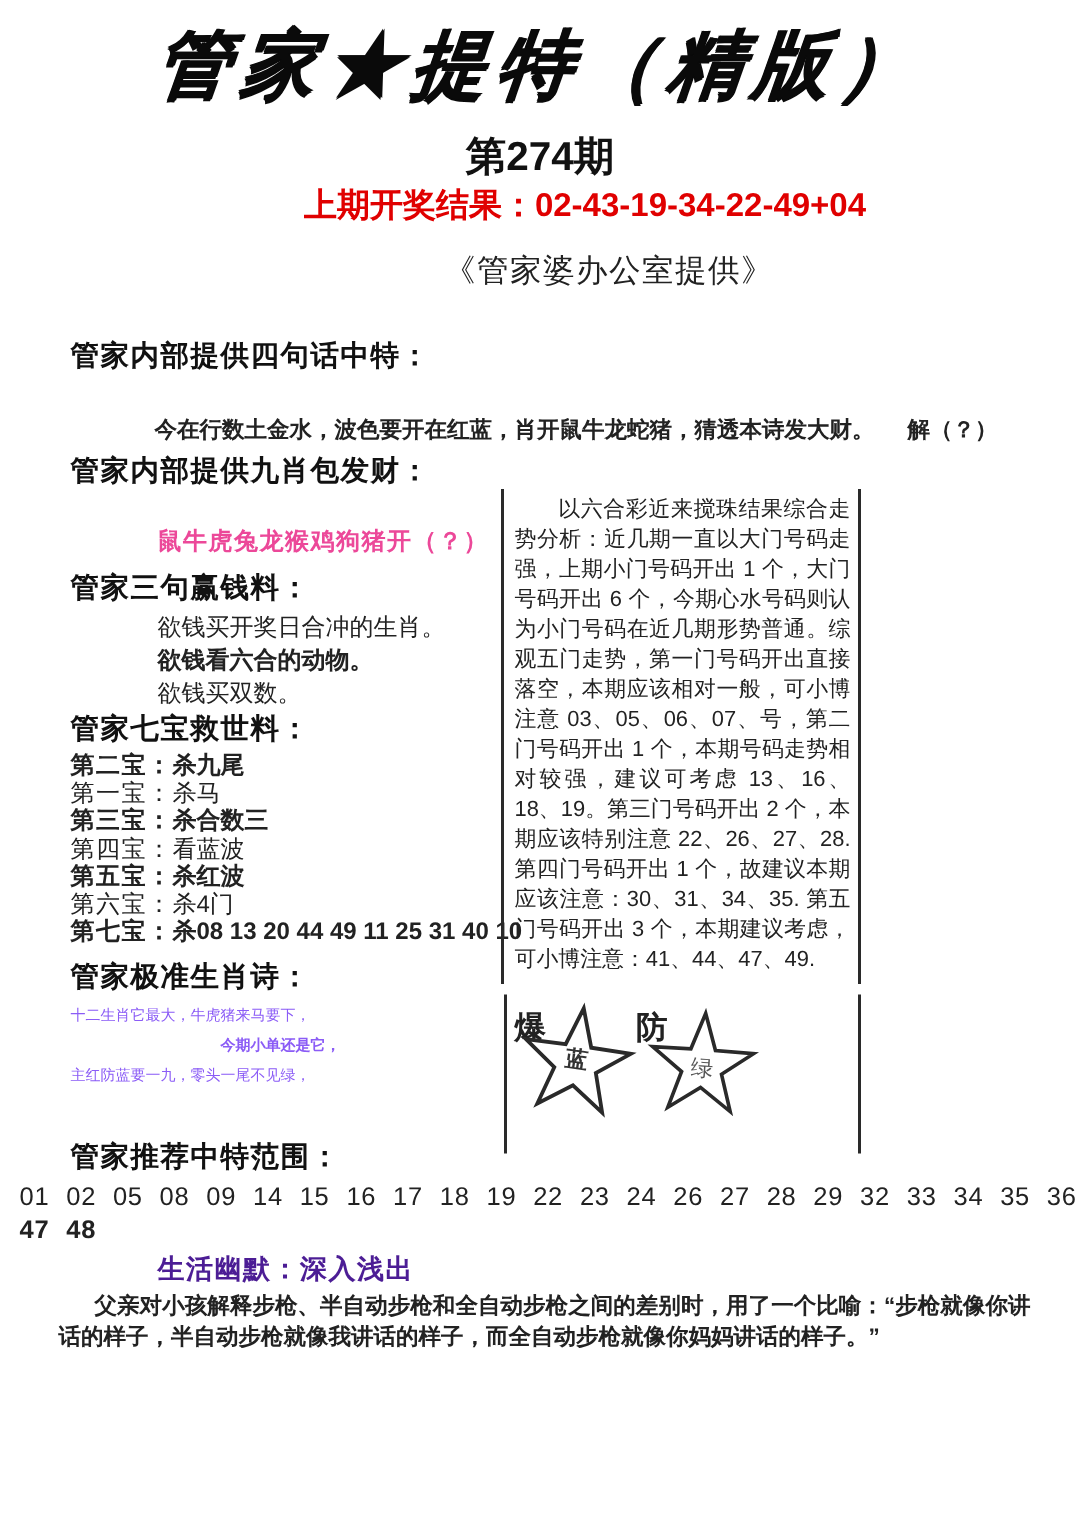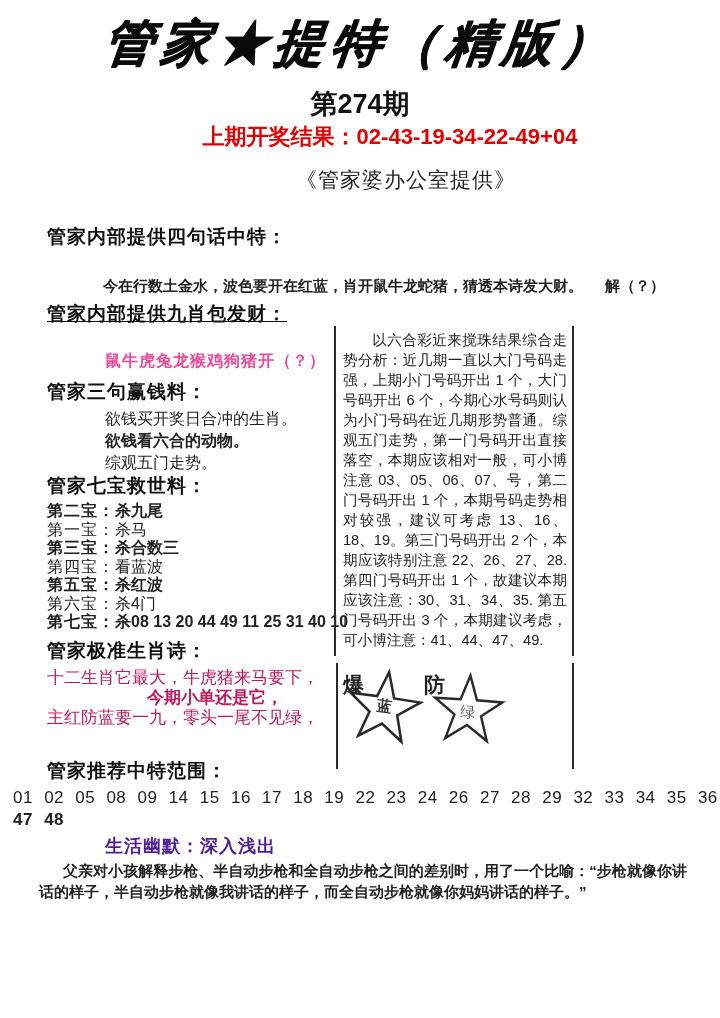--- a/index.html
+++ b/index.html
@@ -24,21 +24,21 @@
   
   .h{font-size:19px;font-weight:bold;color:#111;letter-spacing:1px;white-space:nowrap;}
   .poemline{font-size:15px;font-weight:bold;color:#222;white-space:nowrap;}
   .answer{margin-left:22px;}
   .ninexiao{font-size:16px;font-weight:bold;color:#ec4899;letter-spacing:1px;}
   .threelines div{font-size:16px;color:#222;line-height:22px;white-space:nowrap;}
   .threelines div:nth-child(2){font-weight:bold;}
   .treasure{font-size:16px;line-height:18.5px;color:#222;white-space:nowrap;}
   .treasure:nth-child(odd){font-weight:bold;}
   .treasure .tl{letter-spacing:1px;}
-  .zpoem div{font-size:17px;line-height:20px;color:#be185d;white-space:nowrap;}
+  .zpoem div{font-size:10px;line-height:20px;color:#8b5cf6;white-space:nowrap;}
   .zpoem .ind{margin-left:100px;font-weight:bold;}
   .zpoem div:nth-child(4){font-weight:bold;}
   
   .analysis{
     top:326px;left:334px;width:224px;height:326px;
     border-left:2px solid #2a2a2a;border-right:2px solid #2a2a2a;
     padding:4px 5px 0 7px;
   }
   .analysis p{margin:0;font-size:14.6px;line-height:20px;text-align:justify;color:#222;}
   .analysis p.first{font-weight:bold;}
@@ -70,30 +70,30 @@
   <span>上期开奖结果：</span><span>02-43-19-34-22-49+04</span>
 </div>
 <div class="abs provider">《管家婆办公室提供》</div>
 
 <div class="abs h" style="top:224px;left:47px;">管家内部提供四句话中特：</div>
 
 <div class="abs poemline" style="top:277px;left:103px;">
   <span>今在行数土金水，波色要开在红蓝，肖开鼠牛龙蛇猪，猜透本诗发大财。</span><span class="answer">解（？）</span>
 </div>
 
-<div class="abs h" style="top:301px;left:47px;text-decoration:underline;">管家内部提供九肖包发财：</div>
+<div class="abs h" style="top:301px;left:47px;">管家内部提供九肖包发财：</div>
 
 <div class="abs ninexiao" style="top:351px;left:105px;">鼠牛虎兔龙猴鸡狗猪开（？）</div>
 
 <div class="abs h" style="top:379px;left:47px;">管家三句赢钱料：</div>
 
 <div class="abs threelines" style="top:408px;left:105px;">
   <div>欲钱买开奖日合冲的生肖。</div>
   <div>欲钱看六合的动物。</div>
-  <div>综观五门走势。</div>
+  <div>欲钱买双数。</div>
 </div>
 
 <div class="abs h" style="top:473px;left:47px;">管家七宝救世料：</div>
 
 <div class="abs" style="top:502px;left:47px;">
   <div class="treasure"><span class="tl">第二宝：</span><span>杀九尾</span></div>
   <div class="treasure"><span class="tl">第一宝：</span><span>杀马</span></div>
   <div class="treasure"><span class="tl">第三宝：</span><span>杀合数三</span></div>
   <div class="treasure"><span class="tl">第四宝：</span><span>看蓝波</span></div>
   <div class="treasure"><span class="tl">第五宝：</span><span>杀红波</span></div>

